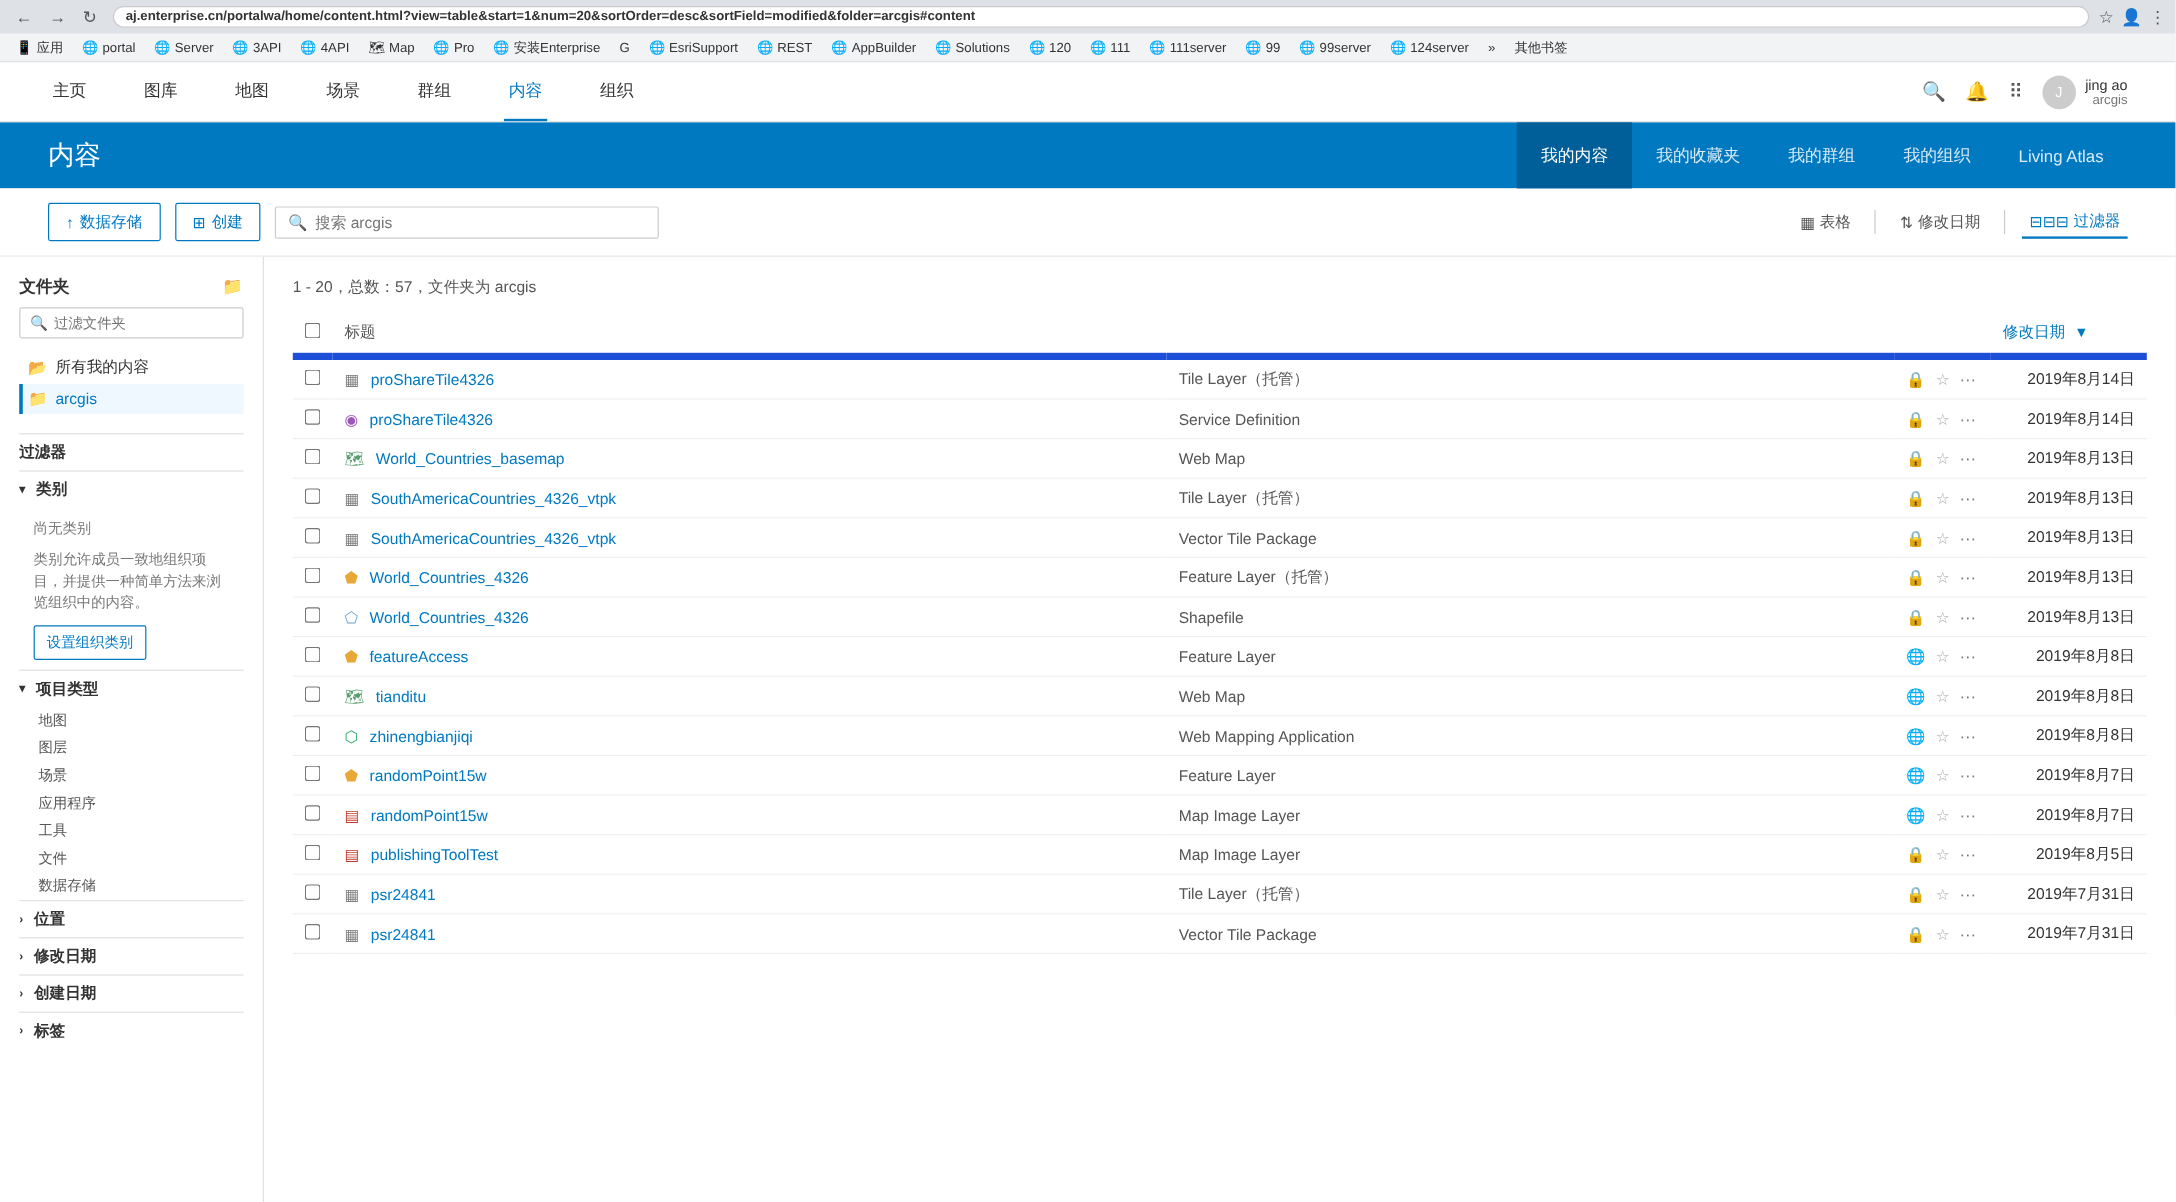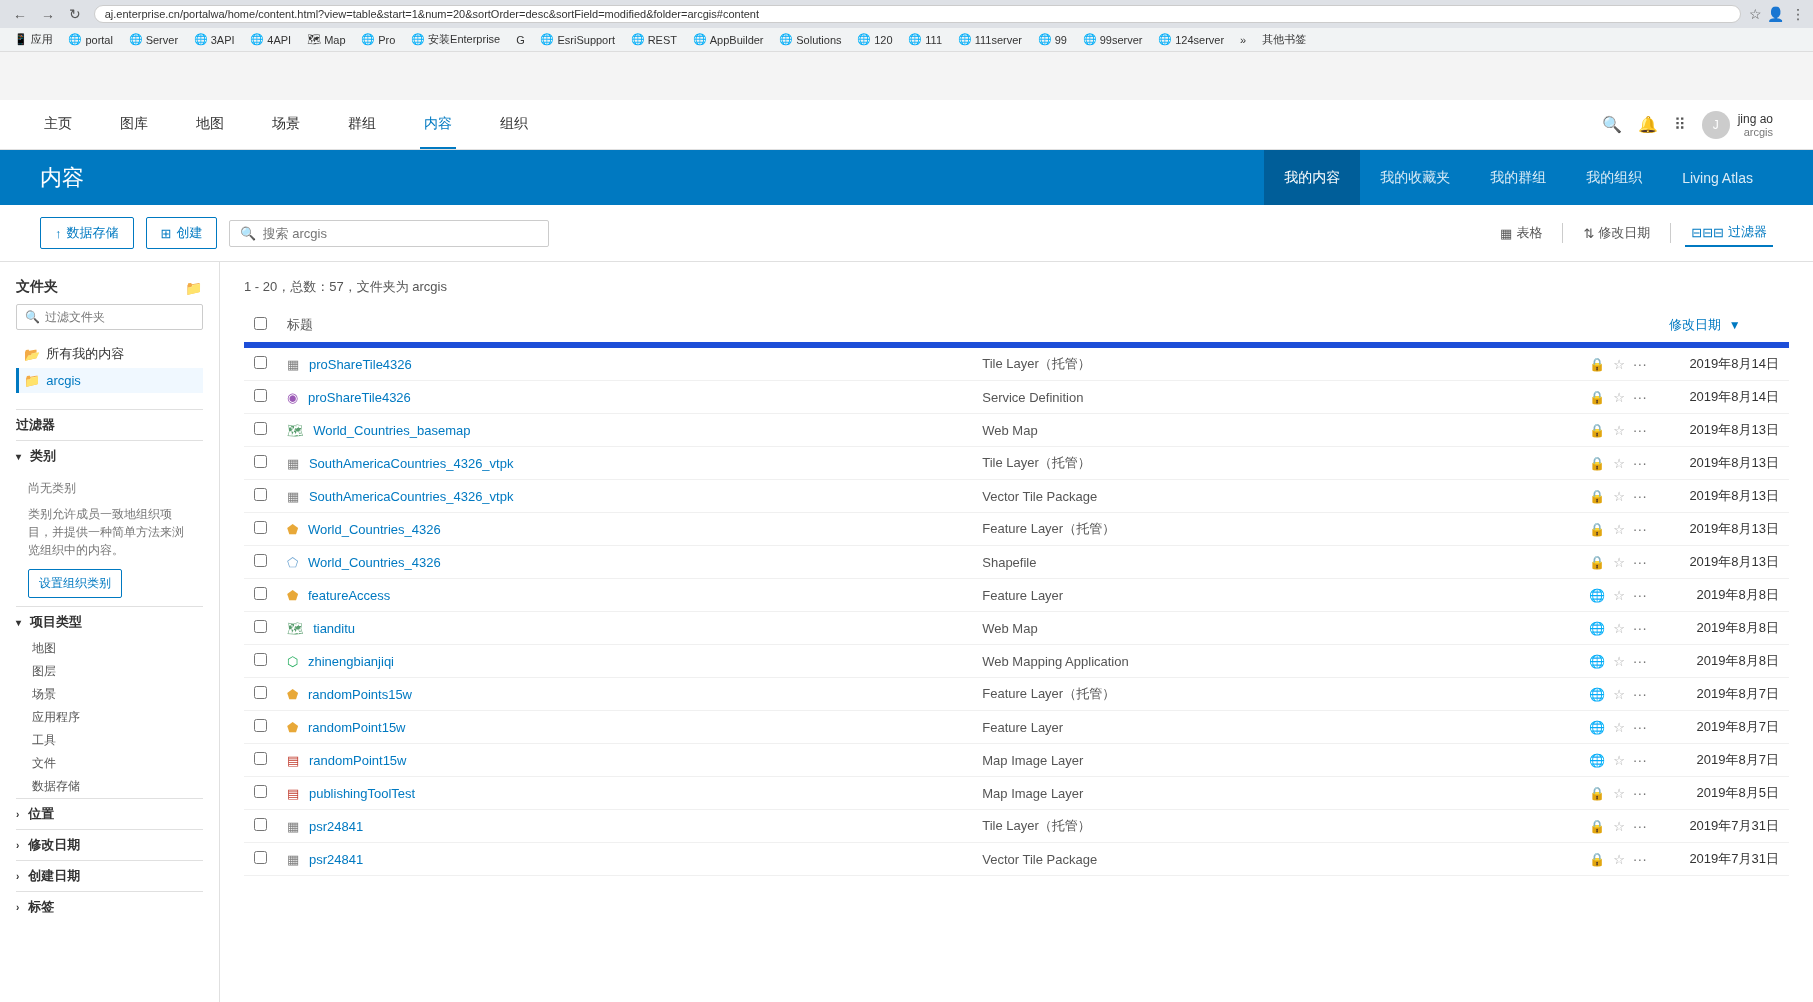--- a/index.html
+++ b/index.html
@@ -2,29 +2,29 @@
 <html><head>
   <meta charset="utf-8">
   <style>
     * { box-sizing: border-box; margin: 0; padding: 0; }
     body { font-family: 'Microsoft YaHei', Arial, sans-serif; font-size: 13px; color: #333; background: #f4f4f4; }
 
     
     .browser-bar { background: #dee1e6; padding: 4px 8px; display: flex; align-items: center; gap: 8px; font-size: 12px; }
     .browser-nav { display: flex; gap: 4px; }
     .browser-nav button { background: none; border: none; cursor: pointer; font-size: 14px; color: #555; padding: 2px 5px; }
-    .browser-url { flex: 1; background: white; border: 1px solid #ccc; border-radius: 12px; padding: 2px 10px; font-size: 11px; color: #333; }
+    .browser-url { flex: 1; background: white; border: 1px solid #ccc; border-radius: 12px; padding: 2px 10px; font-size: 11px; color: #333; font-weight: bold; }
     .browser-actions { display: flex; gap: 6px; font-size: 14px; color: #555; }
 
     
     .bookmarks-bar { background: #f1f3f4; padding: 2px 8px; display: flex; align-items: center; gap: 4px; font-size: 11px; border-bottom: 1px solid #ddd; flex-wrap: wrap; }
     .bookmark-item { padding: 2px 6px; cursor: pointer; color: #333; white-space: nowrap; display: flex; align-items: center; gap: 3px; }
 
     
-    .top-nav { background: white; padding: 0 40px; display: flex; align-items: center; gap: 40px; border-bottom: 1px solid #e0e0e0; height: 50px; margin-top: 48px; }
+    .top-nav { background: white; padding: 0 40px; display: flex; align-items: center; gap: 40px; border-bottom: 1px solid #e0e0e0; height: 50px; }
     .top-nav-item { font-size: 14px; color: #333; cursor: pointer; height: 100%; display: flex; align-items: center; text-decoration: none; padding: 0 4px; border-bottom: 2px solid transparent; }
     .top-nav-item.active { color: #0079c1; border-bottom: 2px solid #0079c1; }
     .top-nav-right { margin-left: auto; display: flex; align-items: center; gap: 16px; }
     .nav-icon { font-size: 16px; color: #555; cursor: pointer; }
     .user-info { display: flex; flex-direction: column; align-items: flex-end; font-size: 12px; }
     .user-avatar { width: 28px; height: 28px; border-radius: 50%; background: #ccc; display: flex; align-items: center; justify-content: center; font-size: 12px; color: white; }
 
     
     .content-header { background: #0079c1; color: white; padding: 0 40px; display: flex; align-items: center; height: 55px; }
     .content-header h1 { font-size: 22px; font-weight: normal; flex: 1; }
@@ -40,21 +40,21 @@
     .toolbar-right { margin-left: auto; display: flex; align-items: center; gap: 14px; }
     .toolbar-btn { background: none; border: none; cursor: pointer; font-size: 13px; color: #555; display: flex; align-items: center; gap: 4px; padding: 4px 6px; }
     .toolbar-btn.active { color: #0079c1; border-bottom: 2px solid #0079c1; }
     .toolbar-divider { width: 1px; height: 20px; background: #ccc; }
 
     
     .main-layout { display: flex; background: white; min-height: calc(100vh - 200px); }
 
     
     .sidebar { width: 220px; min-width: 220px; padding: 16px; border-right: 1px solid #e0e0e0; background: white; }
-    .sidebar-section-title { font-size: 14px; font-weight: bold; color: #333; margin-bottom: 8px; display: flex; align-items: flex-end; justify-content: space-between; }
+    .sidebar-section-title { font-size: 14px; font-weight: bold; color: #333; margin-bottom: 8px; display: flex; align-items: flex-start; justify-content: space-between; }
     .folder-filter { border: 1px solid #ccc; border-radius: 2px; padding: 5px 8px; width: 100%; font-size: 12px; display: flex; align-items: center; gap: 5px; margin-bottom: 10px; }
     .folder-filter input { border: none; outline: none; font-size: 12px; width: 100%; }
     .folder-item { padding: 5px 8px; cursor: pointer; color: #333; font-size: 13px; display: flex; align-items: center; gap: 6px; }
     .folder-item.active { color: #0079c1; border-left: 3px solid #0079c1; background: #f0f8ff; padding-left: 5px; }
     .filter-section { margin-top: 16px; }
     .filter-section-header { font-size: 13px; font-weight: bold; color: #333; padding: 6px 0; cursor: pointer; display: flex; align-items: center; gap: 5px; border-top: 1px solid #e0e0e0; }
     .filter-sub-item { font-size: 12px; color: #555; padding: 3px 16px; cursor: pointer; }
     .category-empty { font-size: 12px; color: #777; padding: 4px 0; line-height: 1.5; }
     .set-category-btn { border: 1px solid #0079c1; color: #0079c1; background: white; padding: 5px 10px; cursor: pointer; font-size: 12px; border-radius: 2px; margin-top: 6px; }
 
@@ -460,38 +460,20 @@
       </div>
     </td>
     <td class="col-date">2019年8月8日</td>
   </tr>
           <tr>
     <td class="col-check">
       <input type="checkbox" style="">
     </td>
     <td class="col-title">
       <span style="color:#e8a838;margin-right:6px;">⬟</span>
-      <a class="item-link">randomPoints15w</a>
-    </td>
-    <td class="item-type">Feature Layer（托管）</td>
-    <td class="col-actions">
-      <div class="action-icons">
-        <span class="lock-icon">🌐</span>
-        <span class="star-icon">☆</span>
-        <span class="action-icon">···</span>
-      </div>
-    </td>
-    <td class="col-date">2019年8月7日</td>
-  </tr>
-          <tr>
-    <td class="col-check">
-      <input type="checkbox" style="">
-    </td>
-    <td class="col-title">
-      <span style="color:#e8a838;margin-right:6px;">⬟</span>
       <a class="item-link">randomPoint15w</a>
     </td>
     <td class="item-type">Feature Layer</td>
     <td class="col-actions">
       <div class="action-icons">
         <span class="lock-icon">🌐</span>
         <span class="star-icon">☆</span>
         <span class="action-icon">···</span>
       </div>
     </td>

